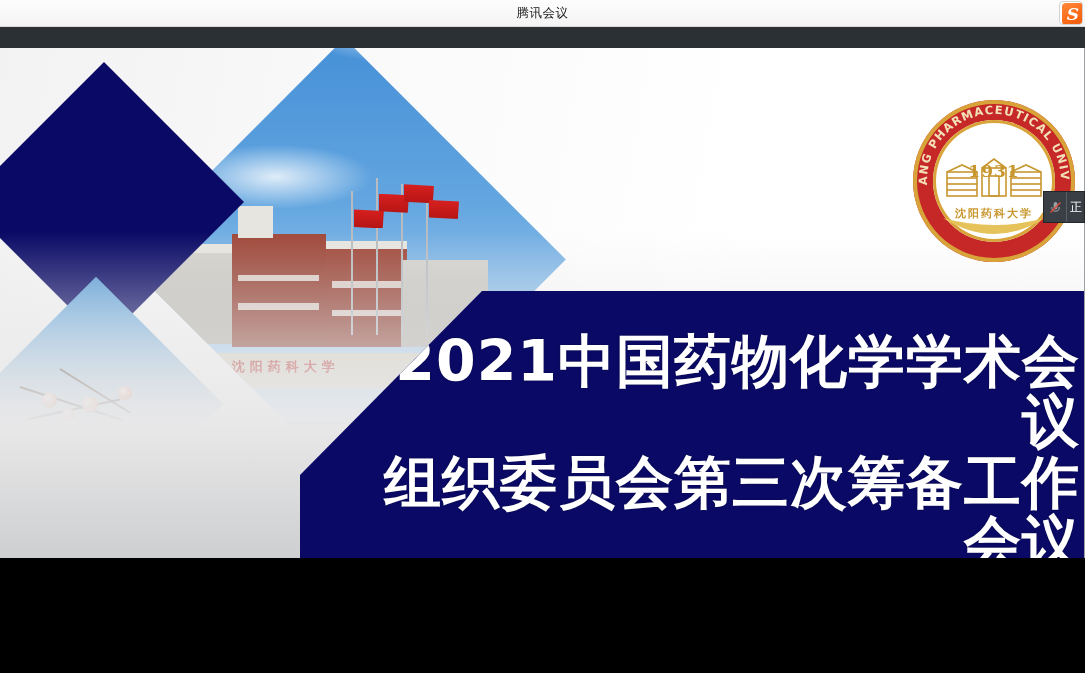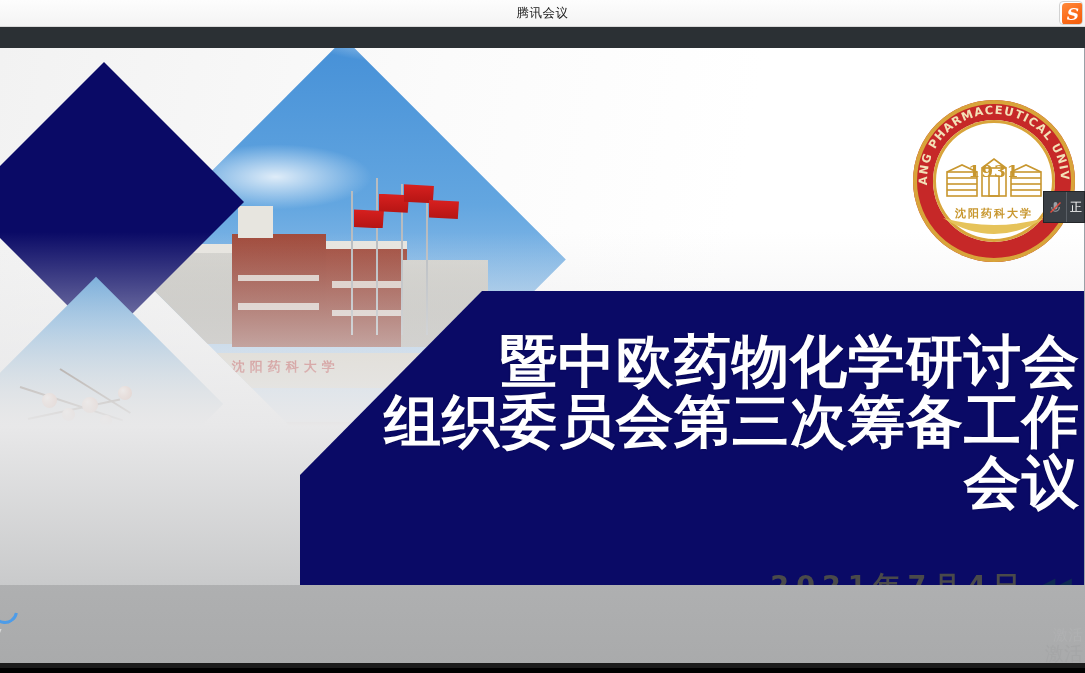--- a/index.html
+++ b/index.html
@@ -1,19 +1,19 @@
 <!DOCTYPE html>
 <html><head>
 <meta charset="utf-8">
 <style>
   * { margin:0; padding:0; box-sizing:border-box; }
   html,body { width:1085px; height:673px; overflow:hidden; background:#000; }
   body { font-family:"DejaVu Sans","Liberation Sans",sans-serif; }
 
-  #app { position:relative; width:1085px; height:673px; overflow:hidden; }
+  #app { position:relative; width:1085px; height:558px; overflow:hidden; }
 
   
   .titlebar{
     position:absolute; left:0; top:0; width:1085px; height:27px;
     background:linear-gradient(#fdfdfd,#f4f4f4);
     border-bottom:1px solid #d9d9d9;
     display:flex; align-items:center; justify-content:center;
   }
   .titlebar .tb-title{
     font-size:12.5px; color:#1b1b1b; letter-spacing:.5px;
@@ -295,21 +295,21 @@
 
         </div>
       </div>
 
       <div class="dia dia-brown"></div>
 
       <div class="slide-lowerfade"></div>
 
       <div class="banner">
         <div class="banner-text">
-          <span class="l2">暨中欧药物化学研讨会</span>
+          <span class="l1">2021中国药物化学学术会议</span>
           <span class="l3">组织委员会第三次筹备工作会议</span>
         </div>
       </div>
 
       <div class="dateline">
         <span>2021年7月4日</span>
         <span class="rewind">◀◀</span>
       </div>
 
       <div class="logo">

